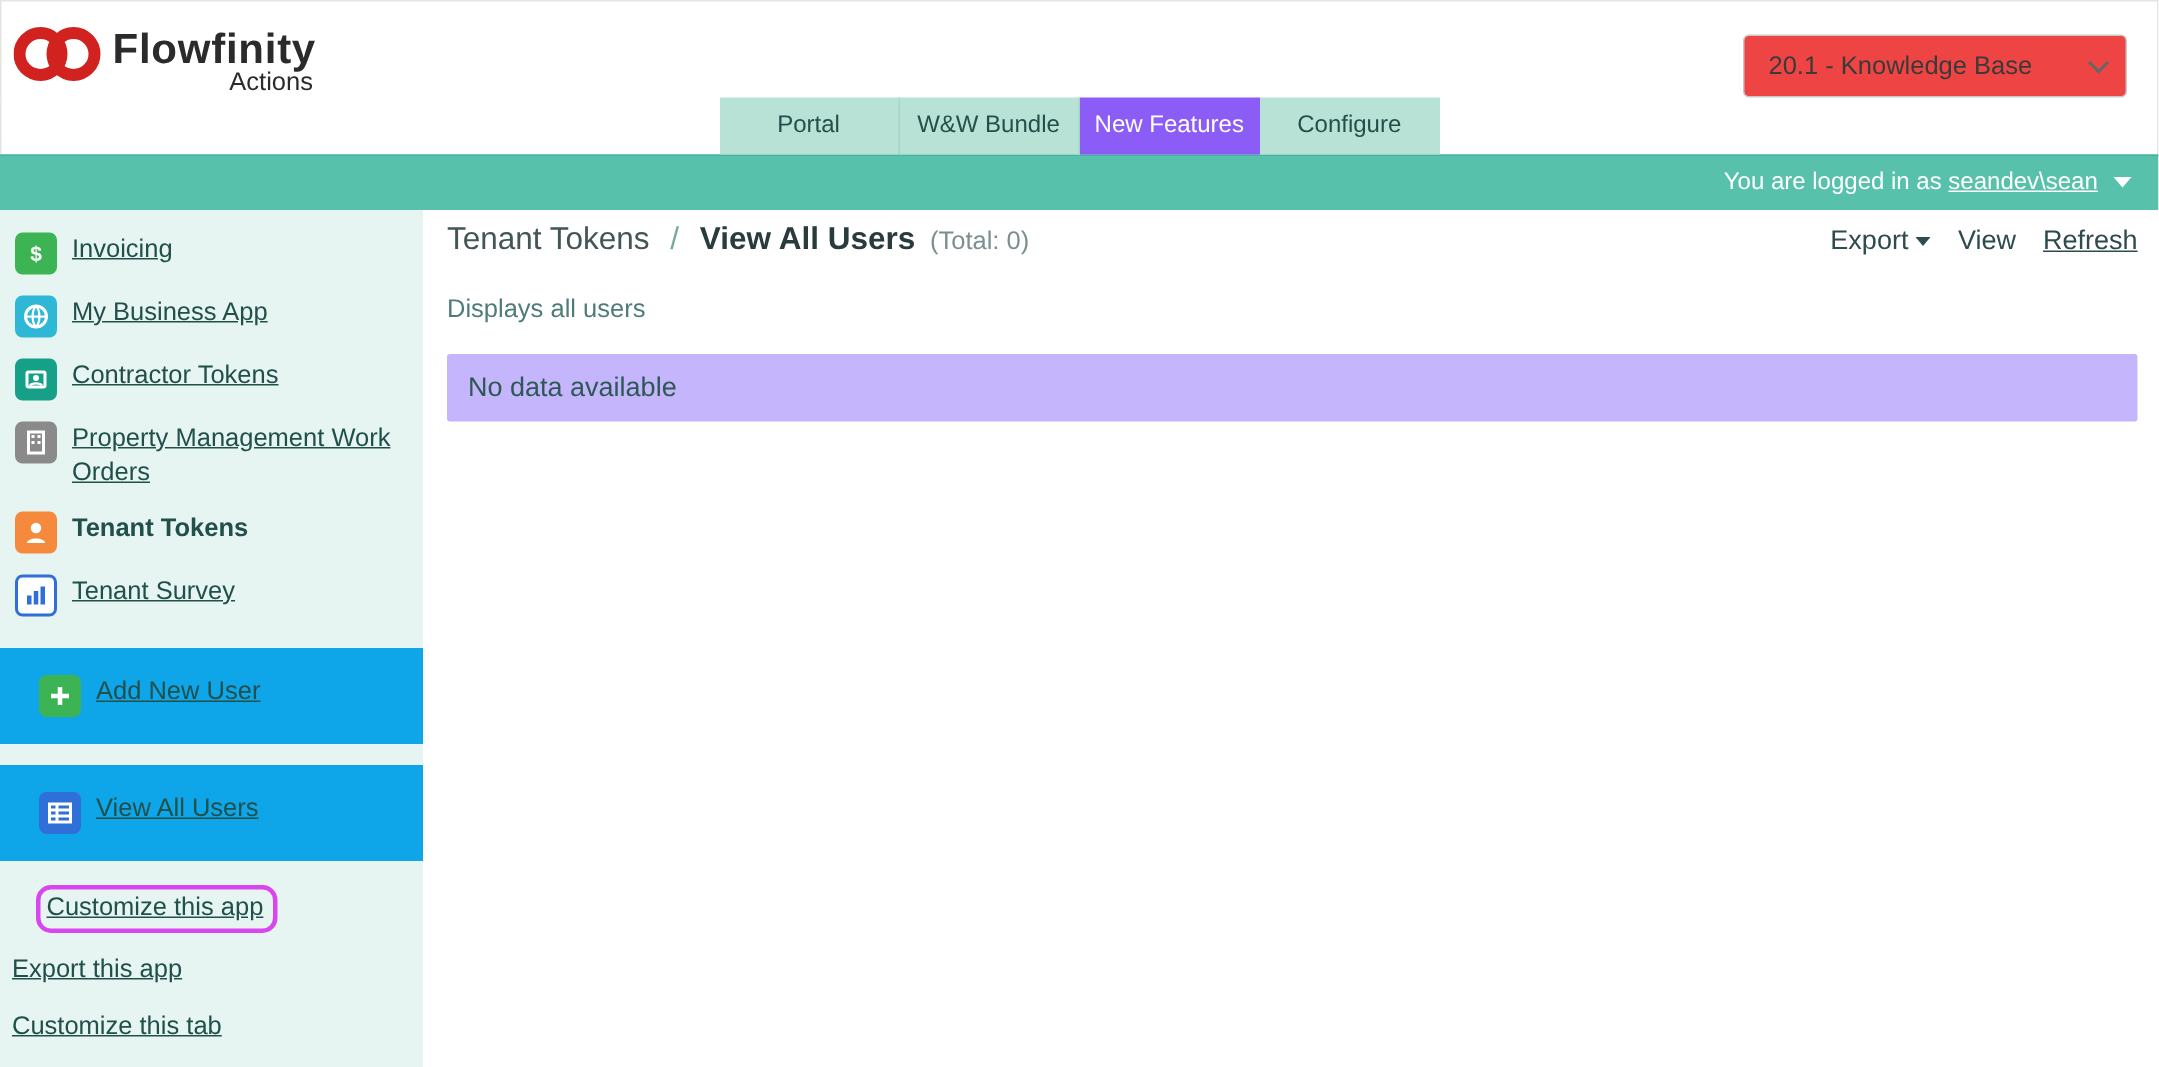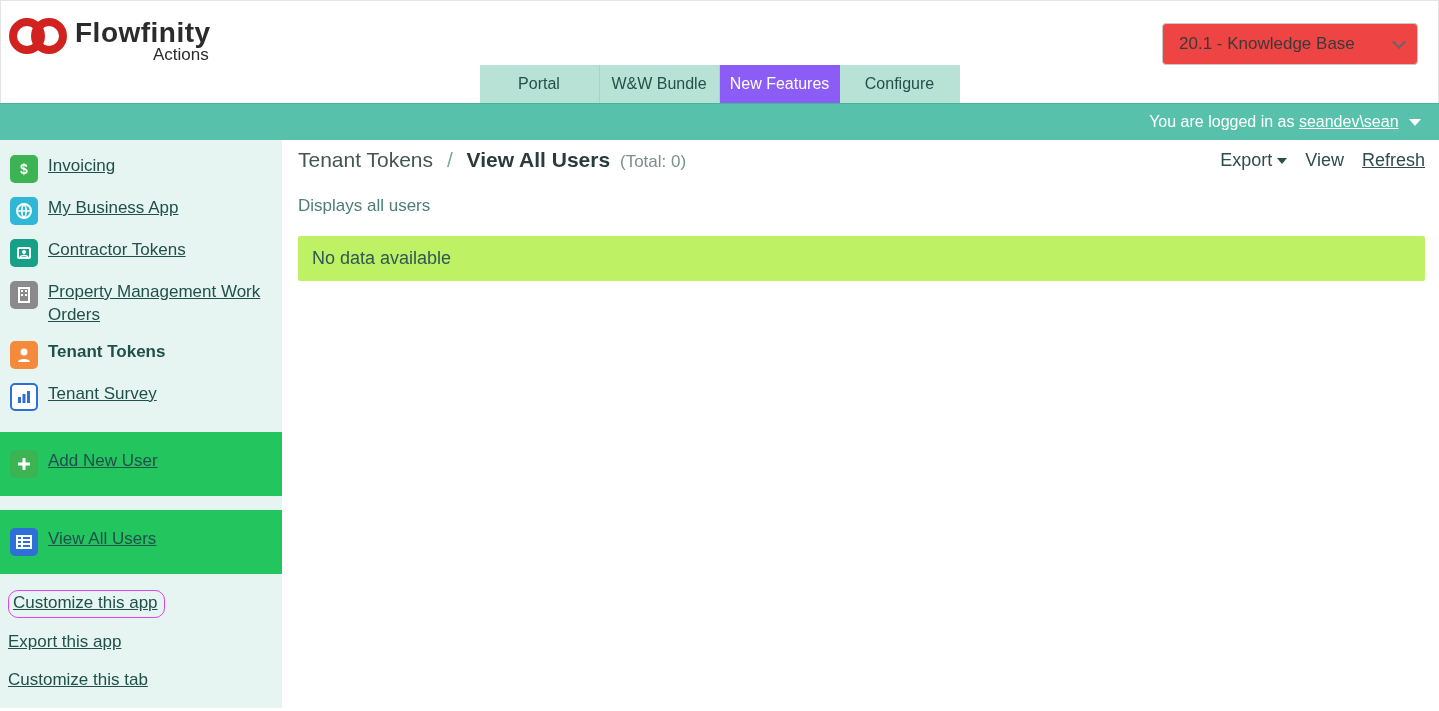--- a/index.html
+++ b/index.html
@@ -26,39 +26,39 @@
 .loginbar .user { text-decoration:underline; cursor:pointer; }
 .loginbar .caret { display:inline-block; margin-left:6px; width:0; height:0; border-left:6px solid transparent; border-right:6px solid transparent; border-top:7px solid #fff; vertical-align:middle;}
 
 .workspace { display:flex; }
 .sidebar { width:282px; background:#e6f5f1; min-height:560px; }
 .side-section { padding:8px 0 10px 0; }
 .side-item { display:flex; align-items:flex-start; gap:10px; padding:7px 10px 7px 10px; cursor:pointer; }
 .side-item .icon { width:28px; height:28px; flex-shrink:0; border-radius:5px; display:flex; align-items:center; justify-content:center;}
 .side-item .lbl { color:#21504b; text-decoration:underline; font-size:17px; line-height:1.35; }
 .side-item.active .lbl { font-weight:bold; text-decoration:none; }
-.side-block { background:#22c55e; padding:14px 0; margin-top:4px;}
+.side-block { background:#0ea5e9; padding:14px 16px; margin-top:4px;}
 .side-block .side-item{padding-top:4px;padding-bottom:4px;}
 .side-links { padding:16px 0 0 8px;}
 .side-links a { display:inline-block; color:#21504b; text-decoration:underline; font-size:17px; margin:0 0 18px 0; cursor:pointer;}
-.highlight-box { border:1px solid #d946ef; border-radius:10px; padding:2px 6px 4px 4px; display:inline-block; margin-bottom:14px;}
+.highlight-box { border:3px solid #d946ef; border-radius:10px; padding:2px 6px 4px 4px; display:inline-block; margin-bottom:14px;margin-left:16px;}
 .highlight-box a{margin:0;}
 
 .content { flex:1; padding:8px 14px 0 16px; }
 .crumb-row { display:flex; justify-content:space-between; align-items:center; }
 .crumbs { font-size:21px; color:#455; }
 .crumbs .sep { margin:0 8px; color:#7a9;}
 .crumbs .strong { font-weight:bold; color:#293b3d;}
 .crumbs .total { font-size:17px; color:#7c8f8f; margin-left:4px;}
 .actions { display:flex; gap:18px; align-items:center; font-size:18px;}
 .actions span, .actions a { color:#2e4b4d; cursor:pointer; }
 .actions .drop::after{content:''; display:inline-block; margin-left:5px; width:0;height:0;border-left:5px solid transparent;border-right:5px solid transparent;border-top:6px solid #2e4b4d; vertical-align:middle;}
 .actions .refresh { text-decoration:underline; }
 .subtext { color:#4e7d79; font-size:17px; margin-top:24px; }
-.empty-banner { background:#bef264; color:#2e5854; padding:12px 14px; font-size:18px; margin-top:20px; border-radius:2px;}
+.empty-banner { background:#c4b5fd; color:#2e5854; padding:12px 14px; font-size:18px; margin-top:20px; border-radius:2px;}
 
 
 .ic-box{border-radius:5px;}
 </style>
 </head>
 <body>
 
 <div class="header">
   <div class="logo-wrap">
     <span class="logo-icon">

